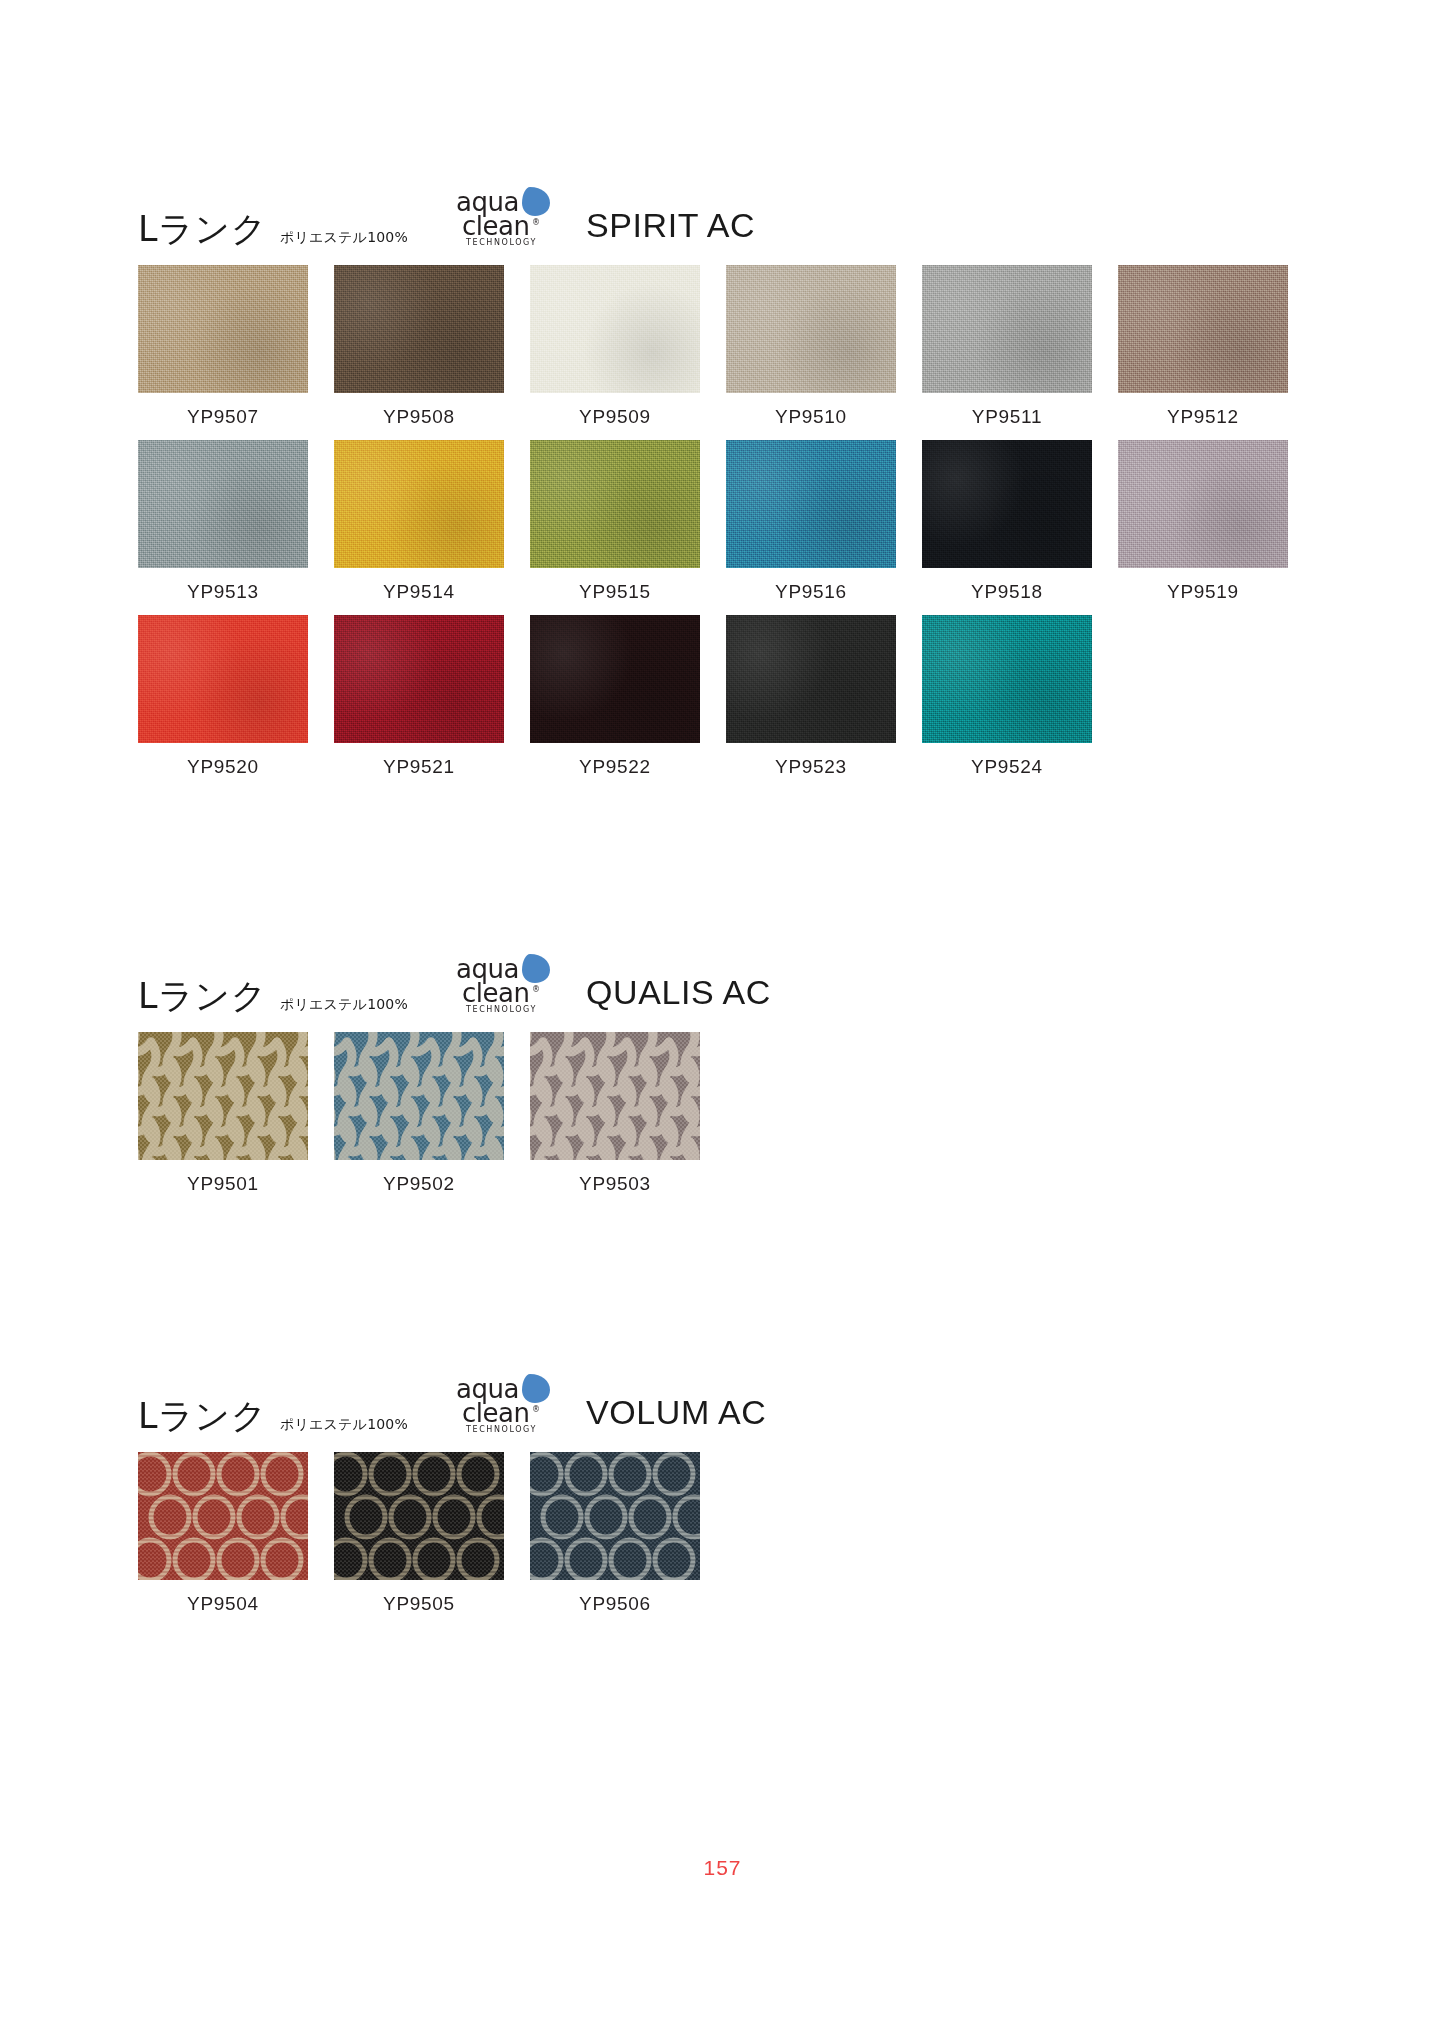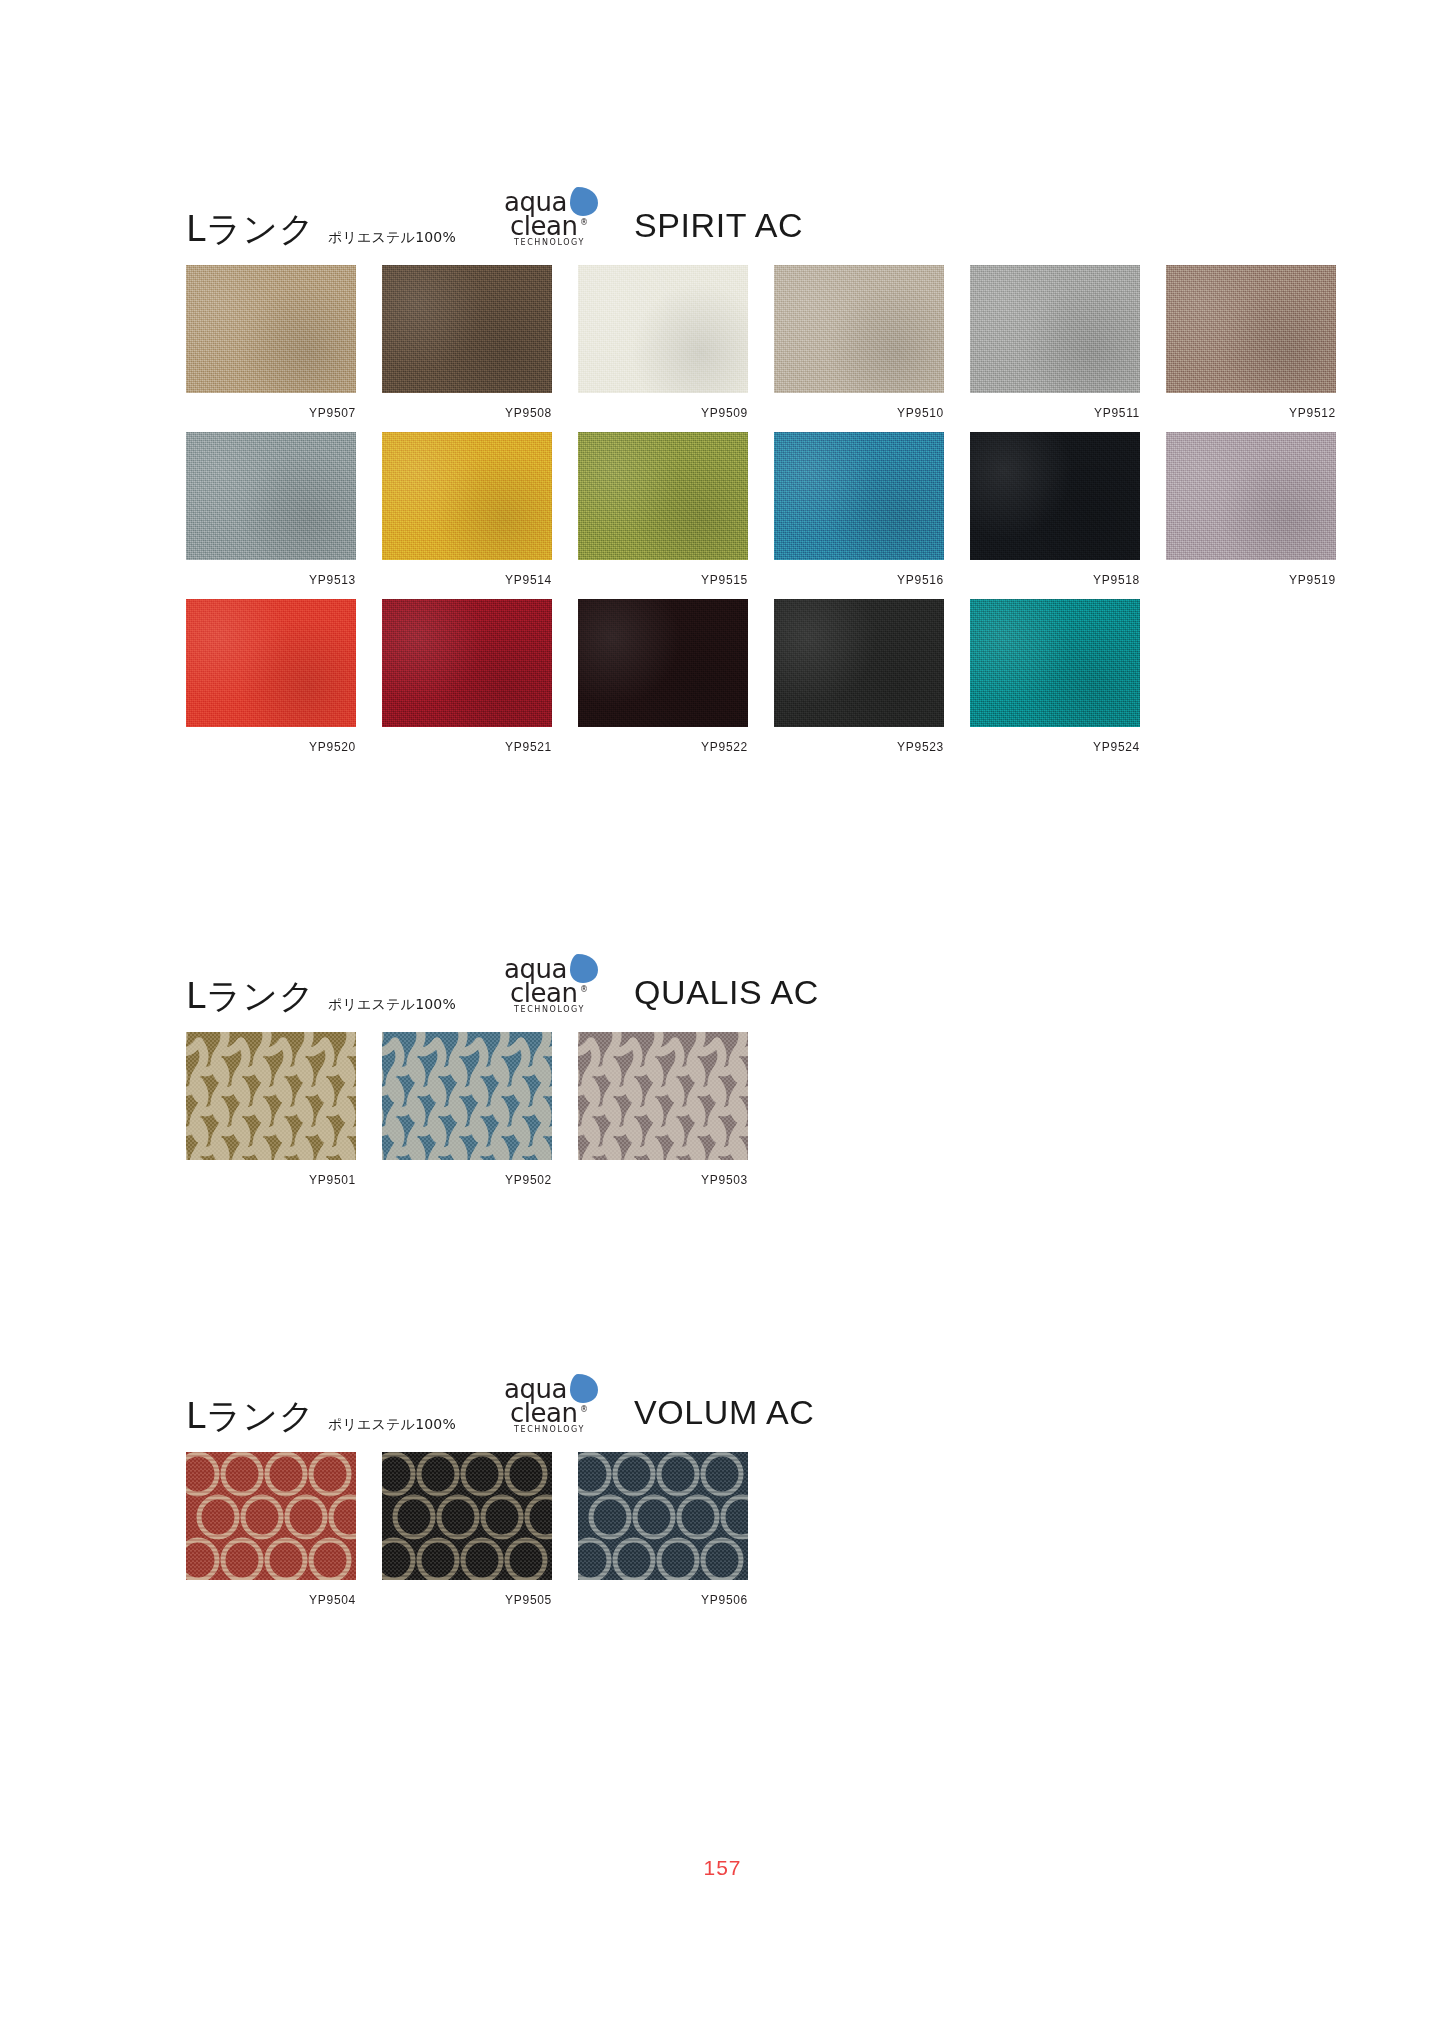--- a/index.html
+++ b/index.html
@@ -19,21 +19,20 @@
   .page {
     position: absolute;
     inset: 0;
     background: #fff;
   }
 
   
   .section {
     position: absolute;
     left: 138px;
-    margin-left: 48px;
   }
 
   
   .sec-header {
     display: flex;
     align-items: flex-end;
     height: 62px;
     margin-bottom: 18px;
   }
   .rank-label {
@@ -114,22 +113,22 @@
     content: "";
     position: absolute;
     inset: 0;
     background-image:
       radial-gradient(circle at 20% 30%, rgba(255,255,255,0.09), transparent 42%),
       radial-gradient(circle at 72% 68%, rgba(0,0,0,0.10), transparent 46%);
     z-index: 2;
   }
 
   .swatch-label {
-    text-align: right;
-    font-size: 12px;
+    text-align: center;
+    font-size: 19px;
     letter-spacing: 0.7px;
     color: #231f20;
     margin-top: 13px;
     font-family: "Liberation Sans", sans-serif;
   }
 
   
   .swatch-chip.patterned svg { display: block; width: 100%; height: 100%; }
 
   

